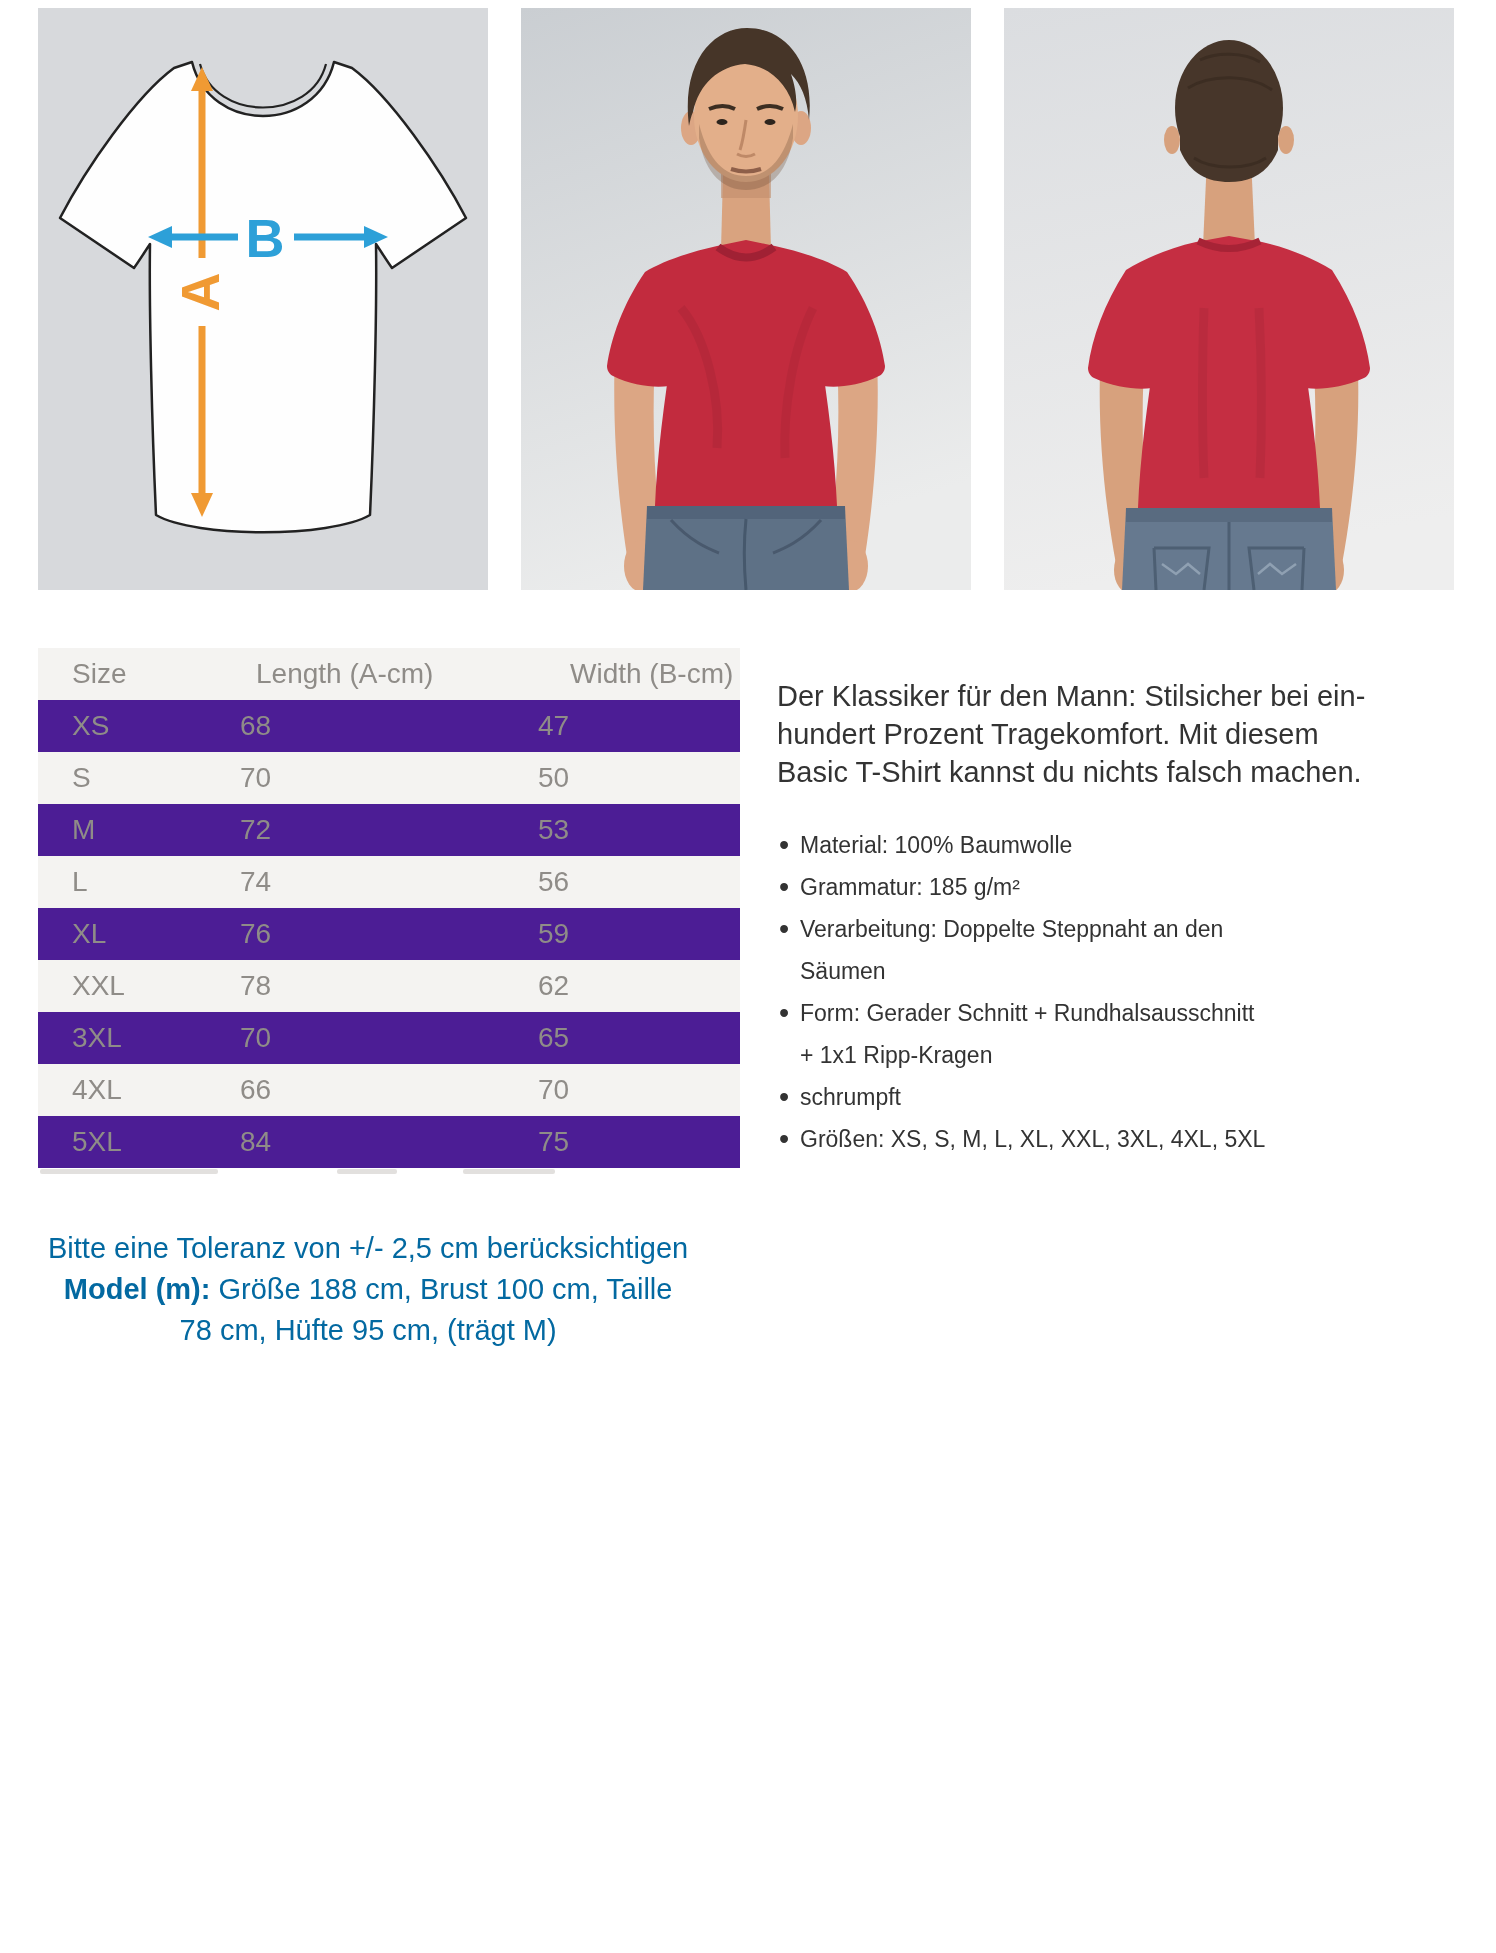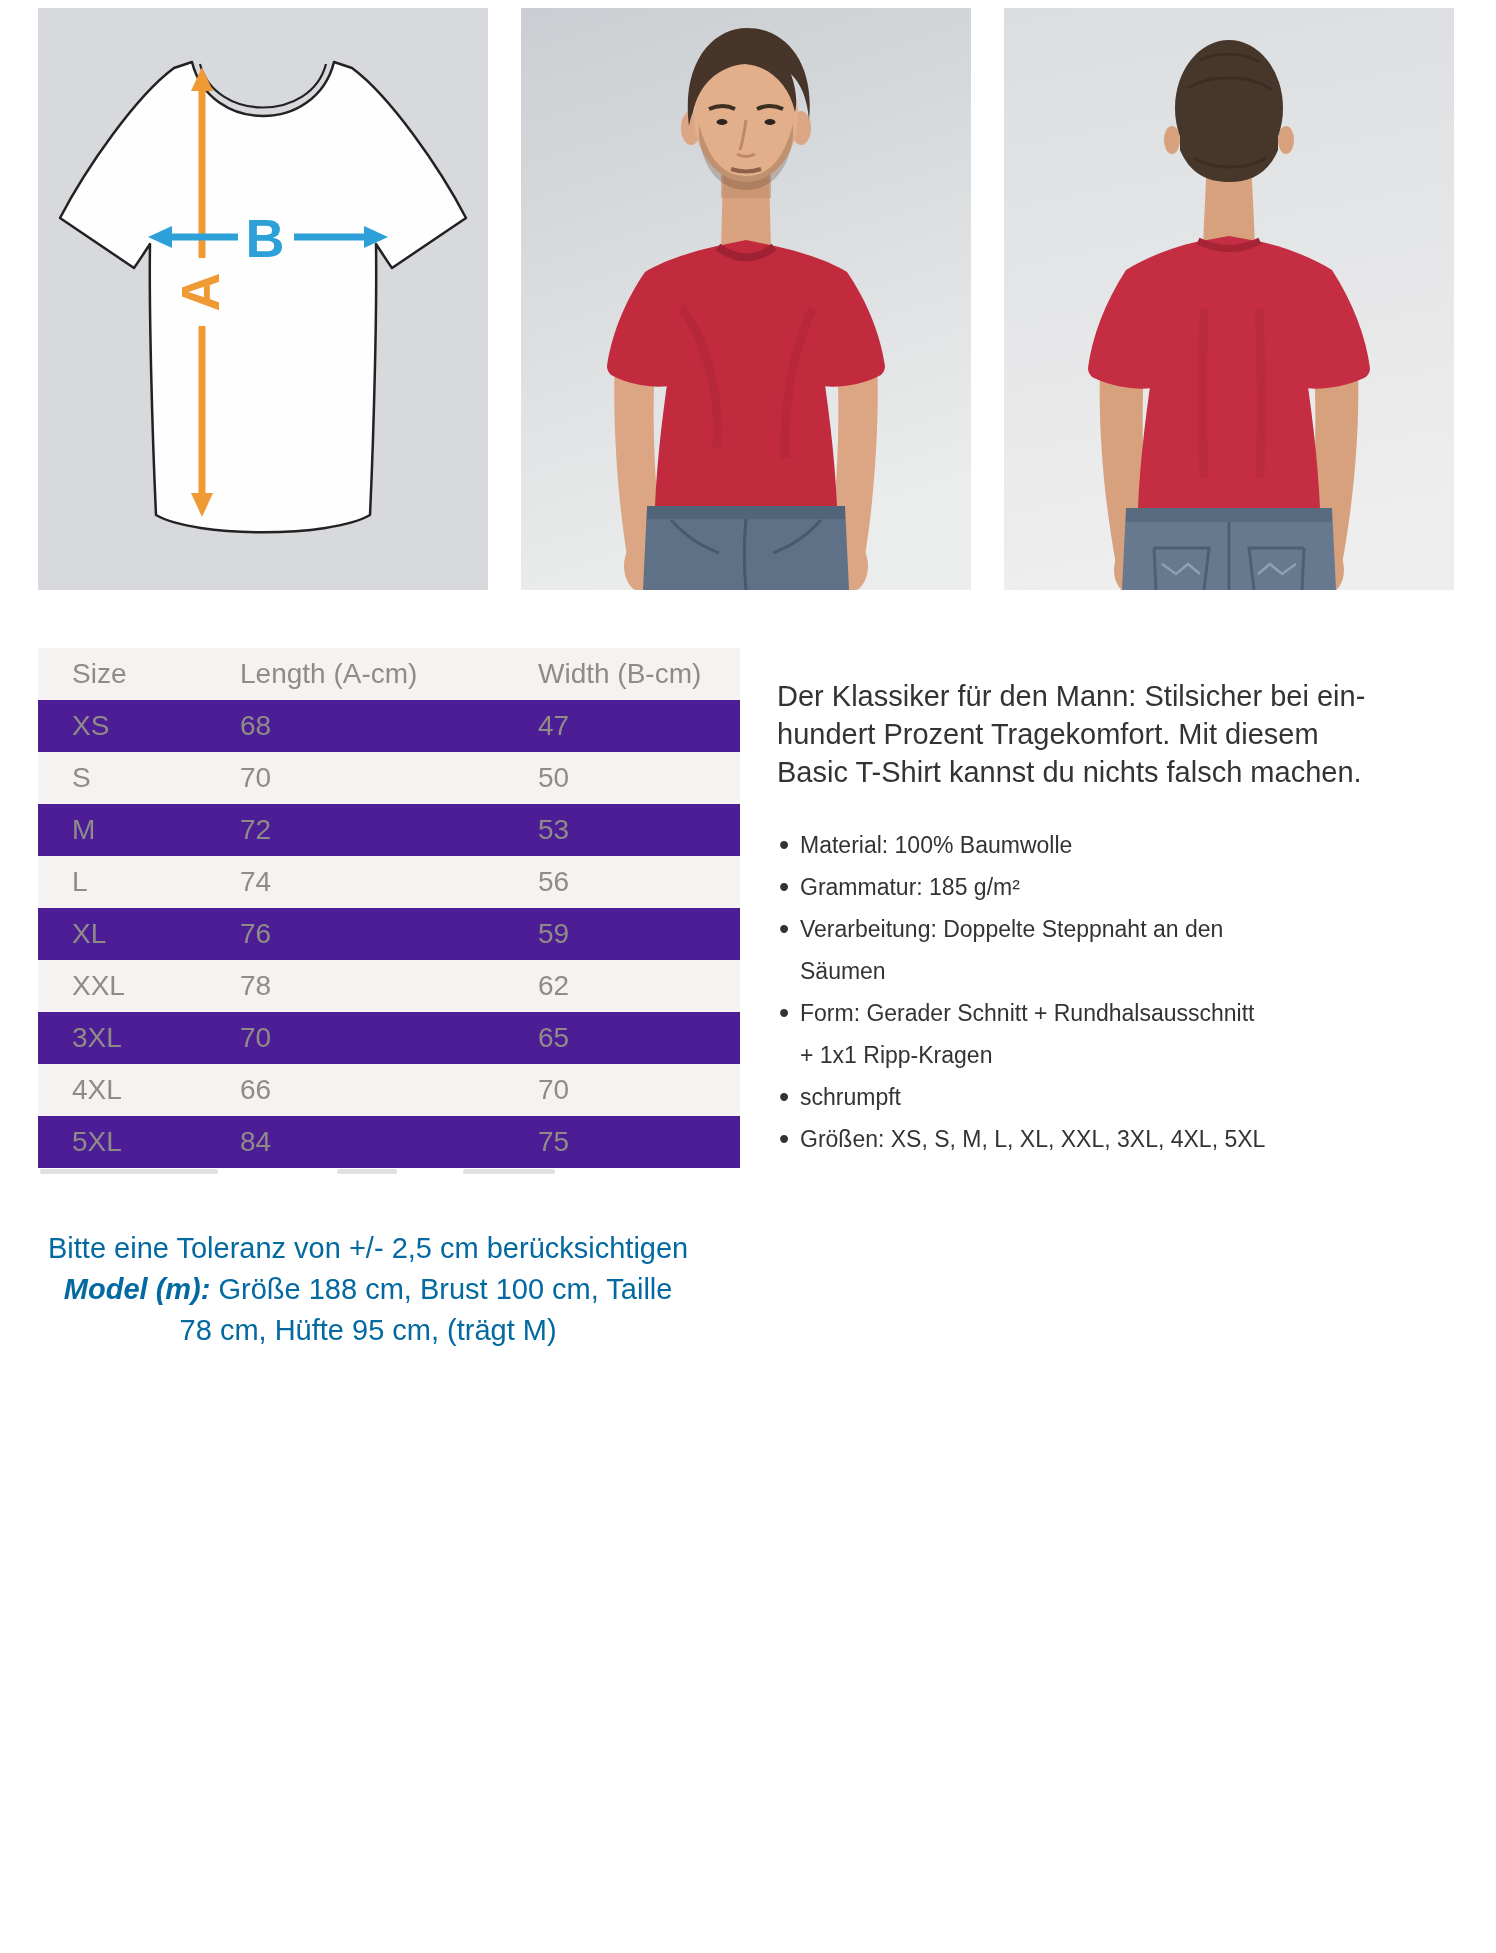--- a/index.html
+++ b/index.html
@@ -9,38 +9,38 @@
   
   .images-row{position:absolute;left:38px;top:8px;display:flex;gap:33px;}
   .img-card{width:450px;height:582px;margin:0;padding:0;}
   .img-card svg{display:block;width:450px;height:582px;}
 
   
   .size-table{position:absolute;left:38px;top:648px;width:702px;}
   .t-row{display:grid;grid-template-columns:202px 298px 202px;height:52px;
          align-items:center;font-size:28px;color:#8f8c88;}
   .t-row .c1{padding-left:34px;}
-  .t-head{background:#f4f3f1;}
+  .t-head{background:#f4f3f1;gap:16px;}
   .t-row.odd{background:#4c1d95;}
   .t-row.even{background:#f4f3f1;}
   .t-cut{position:relative;height:12px;overflow:hidden;background:#fff;}
   .t-cut .m{position:absolute;top:1px;height:5px;background:#cac7c3;opacity:.55;border-radius:2px;}
 
   
   .description{position:absolute;left:777px;top:645px;width:700px;color:#333;margin-top:32px;}
   .intro .iline{font-size:29px;line-height:38px;white-space:nowrap;}
   .bullets{list-style:none;margin:33px 0 0 0;padding:0 0 0 2px;}
   .bullet{display:flex;}
   .bullet .dot{flex:none;width:21px;font-size:29px;line-height:42px;color:#333;}
   .bullet .btext .bline{font-size:23px;line-height:42px;white-space:nowrap;}
 
   
   .notes{position:absolute;left:48px;top:1228px;color:#0369a1;text-align:center;}
   .nline{font-size:29px;line-height:41px;white-space:nowrap;}
-  .nline b{font-weight:bold;font-style:italic;}
+  .nline b{font-weight:bold;}
 </style>
 </head>
 <body>
 
 <div class="page">
 
   <div class="images-row">
 
     <figure class="img-card">
       <svg viewBox="0 0 450 582">

